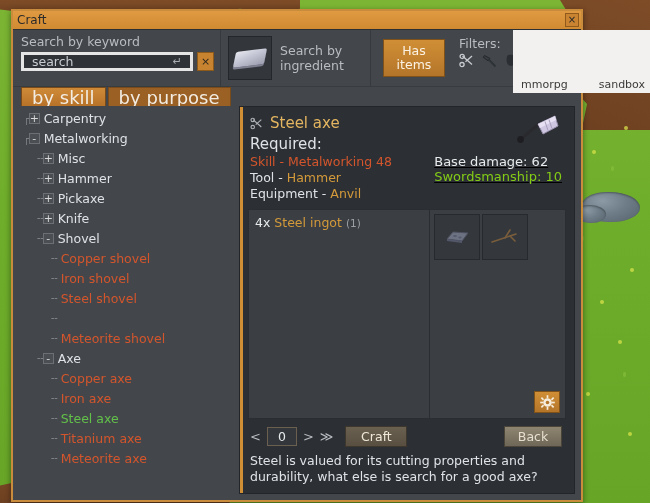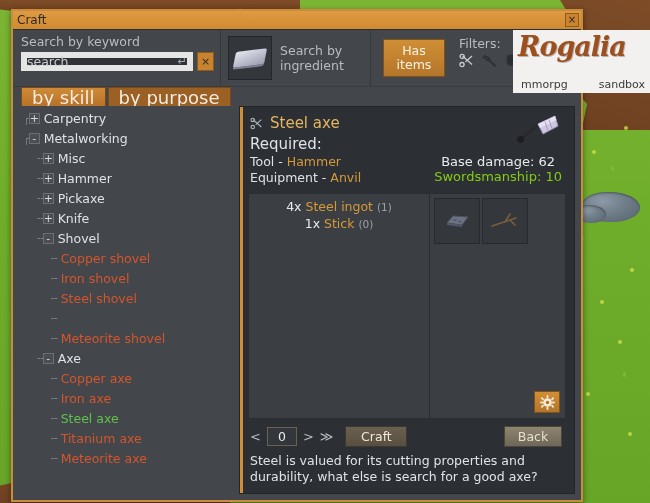--- a/index.html
+++ b/index.html
@@ -123,25 +123,25 @@
     border-right: 1px solid #36393d;
   }
   #kw-label {
     font-size: 12.5px; color: #b9bcc0; margin-bottom: 3px;
   }
   #kw-row { display: flex; align-items: center; gap: 4px; }
   #search-input {
     flex: 1;
     height: 19px;
     background: #2f3236;
-    border: 6px solid #e5e5e5;
+    border: 3px solid #e5e5e5;
     color: #c9ccd0;
     font-size: 12.5px;
     font-family: "DejaVu Sans", sans-serif;
-    padding: 0 0;
+    padding: 0 8px;
     box-sizing: border-box;
     display: flex; align-items: center;
     justify-content: space-between;
   }
   #enter-icon { color: #a9adb2; font-size: 11px; }
   #clear-btn {
     width: 17px; height: 19px;
     background: #c7832f;
     border: 1px solid #8e5a1a;
     color: #30281c;
@@ -330,33 +330,33 @@
   .req-line .v { color: #d49a3a; }
   .req-line .v.bad { color: #d4552c; }
   #item-preview {
     position: absolute;
     right: 14px; top: 6px;
     width: 46px; height: 34px;
   }
   #stats {
     position: absolute;
     right: 12px; top: 47px;
-    text-align: center;
+    text-align: left;
+    text-decoration: underline;
   }
   .stat { font-size: 13px; color: #e8eaec; }
   .stat.req { color: #84cc16; }
 
   
   #mid {
     flex: 1;
     display: flex;
     margin: 4px 8px 0 8px;
     min-height: 0;
     gap: 0;
-    text-align: center;
   }
   #ingredients {
     width: 182px;
     background: #3b3f43;
     border: 1px solid #2a2e32;
     padding: 5px 6px;
     box-sizing: border-box;
     font-size: 12.5px;
   }
   .ing-row { margin-bottom: 2px; white-space: nowrap; }
@@ -519,21 +519,20 @@
             <path d="M2.5 2.5 L8 5.5 L6.2 7.8 L1.2 4.3 Z" fill="#3a3f43" stroke="#23262a" stroke-width="1"></path>
             <line x1="6.6" y1="6.4" x2="13.5" y2="13.5" stroke="#2d3236" stroke-width="2"></line>
           </svg>
           <svg class="filter-icon" width="14" height="15" viewBox="0 0 14 15">
             <path d="M3 2 C7 1, 12 3, 11.5 8 C11 12.5, 6 14, 3.5 12 C1 10, 1 4, 3 2 Z" fill="#2b2f33"></path>
           </svg>
         </div>
       </div>
 
       <div id="logo">
-        <div id="logo-word">Rogalia</div>
         <div id="logo-sub">
           <span>mmorpg</span>
           <span>sandbox</span>
         </div>
       </div>
     </div>
 
     <div id="tabs">
         <div class="tab active">by skill</div>
         <div class="tab">by purpose</div>
@@ -645,20 +644,21 @@
                 <line x1="13" y1="3" x2="6.5" y2="8.8"></line>
               </g>
               <circle cx="3.1" cy="11.6" r="2" fill="none" stroke="#aeb3b8" stroke-width="1.3"></circle>
               <circle cx="3.1" cy="3.4" r="2" fill="none" stroke="#aeb3b8" stroke-width="1.3"></circle>
             </svg>
             <span id="item-title">Steel axe</span>
           </div>
 
           <div class="req-label">Required:</div>
           <div id="req-list">
+              <div class="req-line"><span class="k bad">Skill</span><span class="k bad"> - </span><span class="v bad">Metalworking 48</span></div>
               <div class="req-line"><span class="k">Tool</span><span class="k"> - </span><span class="v">Hammer</span></div>
               <div class="req-line"><span class="k">Equipment</span><span class="k"> - </span><span class="v">Anvil</span></div>
             </div>
 
           <svg id="item-preview" viewBox="0 0 46 34">
             <line x1="7" y1="26" x2="27" y2="9" stroke="#2a2a2e" stroke-width="3" stroke-linecap="round"></line>
             <circle cx="6.5" cy="26.5" r="3.4" fill="#1e1e22"></circle>
             <path d="M24 11 L41 3 L44 13 L29 21 Z" fill="#cfc6e2" stroke="#9a91ad" stroke-width="1"></path>
             <path d="M24 11 L41 3 L42.2 7 L26 15 Z" fill="#e6e0f2"></path>
             <line x1="31" y1="8.5" x2="34" y2="17.5" stroke="#a79dba" stroke-width="1"></line>
@@ -667,21 +667,20 @@
 
           <div id="stats">
               <div class="stat">Base damage: 62</div>
               <div class="stat req">Swordsmanship: 10</div>
             </div>
         </div>
 
         <div id="mid">
           <div id="ingredients">
               <div class="ing-row"><span class="ing-qty">4x</span> <span class="ing-name">Steel ingot</span> <span class="ing-have">(1)</span></div>
-              <div class="ing-row"><span class="ing-qty">1x</span> <span class="ing-name">Stick</span> <span class="ing-have">(0)</span></div>
             </div>
           <div id="slots-area">
             <div id="slots">
               <div class="slot">
                 <svg width="30" height="20" viewBox="0 0 30 20">
                   <path d="M5 12 L11 5 L26 6 L20 14 Z" fill="#6d7283" stroke="#4d5160" stroke-width="1"></path>
                   <path d="M5 12 L20 14 L20 16 L5 14 Z" fill="#53576a"></path>
                   <ellipse cx="13" cy="9" rx="2" ry="1.1" fill="#565b6d"></ellipse>
                   <ellipse cx="18" cy="10.5" rx="1.7" ry="1" fill="#565b6d"></ellipse>
                 </svg>

